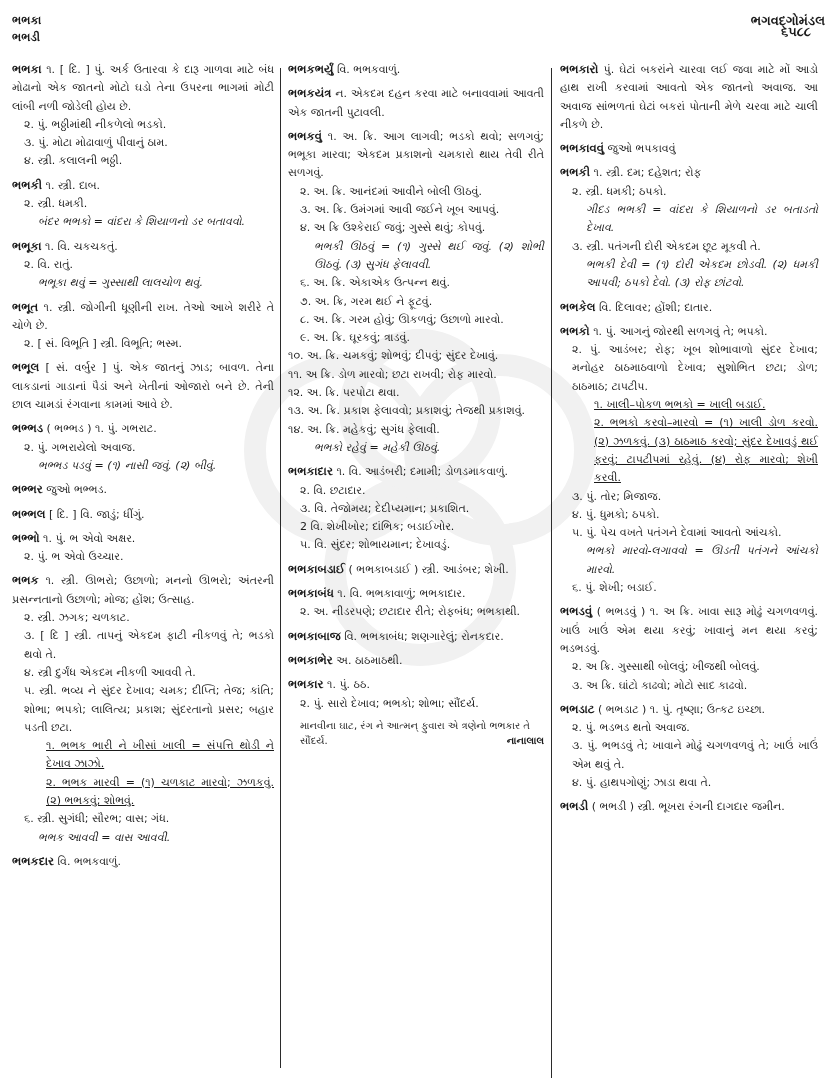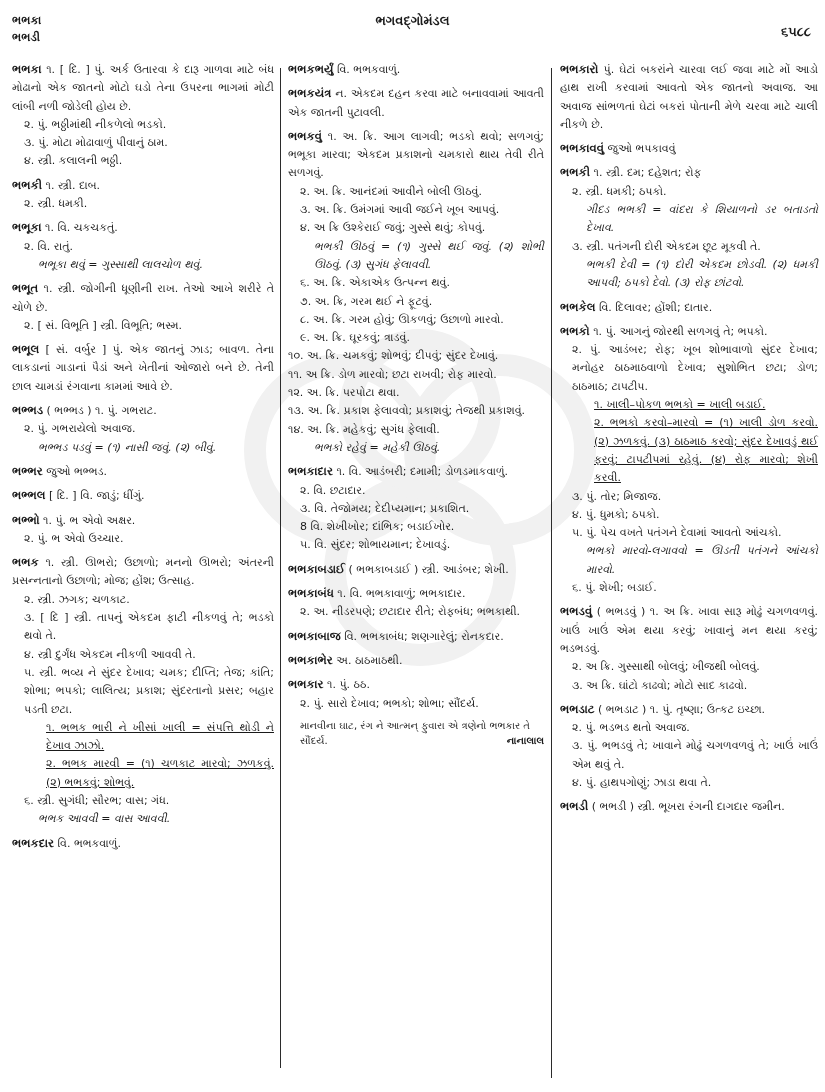--- a/index.html
+++ b/index.html
@@ -13,21 +13,21 @@
     position: absolute; left: 230px; top: 300px; width: 380px; height: 380px;
     pointer-events: none; z-index: 0;
   }
   .header {
     position: absolute; left: 0; top: 0; width: 825px; height: 52px; z-index: 1;
   }
   .guide-words {
     position: absolute; left: 12px; top: 12px; font-size: 11.5px; line-height: 17px; font-weight: bold;
   }
   .running-title {
-    position: absolute; left: 0; width: 825px; top: 13px; text-align: center;
+    position: absolute; left: 0; width: 825px; top: 13px; text-align: right;
     font-size: 13px; font-weight: bold;
   }
   .page-number {
     position: absolute; right: 14px; top: 24px; font-size: 13px; font-weight: bold;
   }
   .columns {
     position: absolute; left: 0; top: 60px; width: 825px; height: 1030px; z-index: 1;
   }
   .col {
     position: absolute; top: 0; height: 1010px;
@@ -74,20 +74,21 @@
   <div class="col col-1">
       <div class="entry">
         <span class="line"><span class="hw">ભભકા</span> <span>૧. [ દિ. ] પું. અર્ક ઉતારવા કે દારૂ ગાળવા માટે બંધ મોઢાનો એક જાતનો મોટો ઘડો તેના ઉપરના ભાગમાં મોટી લાંબી નળી જોડેલી હોય છે.</span></span>
         <span class="line indent"><span>૨. પું. ભઠ્ઠીમાંથી નીકળેલો ભડકો.</span></span>
         <span class="line indent"><span>૩. પું. મોટા મોઢાવાળું પીવાનું ઠામ.</span></span>
         <span class="line indent"><span>૪. સ્ત્રી. કલાલની ભઠ્ઠી.</span></span>
       </div>
       <div class="entry">
         <span class="line"><span class="hw">ભભકી</span> <span>૧. સ્ત્રી. દાબ.</span></span>
         <span class="line indent"><span>૨. સ્ત્રી. ધમકી.</span></span>
+        <span class="line indent2"><span>બંદર ભભકો = વાંદરા કે શિયાળનો ડર બતાવવો.</span></span>
       </div>
       <div class="entry">
         <span class="line"><span class="hw">ભભૂકા</span> <span>૧. વિ. ચકચકતું.</span></span>
         <span class="line indent"><span>૨. વિ. રાતું.</span></span>
         <span class="line indent2"><span>ભભૂકા થવું = ગુસ્સાથી લાલચોળ થવું.</span></span>
       </div>
       <div class="entry">
         <span class="line"><span class="hw">ભભૂત</span> <span>૧. સ્ત્રી. જોગીની ધૂણીની રાખ. તેઓ આખે શરીરે તે ચોળે છે.</span></span>
         <span class="line indent"><span>૨. [ સં. વિભૂતિ ] સ્ત્રી. વિભૂતિ; ભસ્મ.</span></span>
       </div>
@@ -146,21 +147,21 @@
         <span class="line"><span>૧૧. અ ક્રિ. ડોળ મારવો; છટા રાખવી; રોફ મારવો.</span></span>
         <span class="line"><span>૧૨. અ. ક્રિ. પરપોટા થવા.</span></span>
         <span class="line"><span>૧૩. અ. ક્રિ. પ્રકાશ ફેલાવવો; પ્રકાશવું; તેજથી પ્રકાશવું.</span></span>
         <span class="line"><span>૧૪. અ. ક્રિ. મહેકવું; સુગંધ ફેલાવી.</span></span>
         <span class="line indent2"><span>ભભકો રહેવું = મહેકી ઊઠવું.</span></span>
       </div>
       <div class="entry">
         <span class="line"><span class="hw">ભભકાદાર</span> <span>૧. વિ. આડંબરી; દમામી; ડોળડમાકવાળું.</span></span>
         <span class="line indent"><span>૨. વિ. છટાદાર.</span></span>
         <span class="line indent"><span>૩. વિ. તેજોમય; દેદીપ્યમાન; પ્રકાશિત.</span></span>
-        <span class="line indent"><span>8 વિ. શેખીખોર; દાંભિક; બડાઈખોર.</span></span>
+        <span class="line indent"><span>2 વિ. શેખીખોર; દાંભિક; બડાઈખોર.</span></span>
         <span class="line indent"><span>૫. વિ. સુંદર; શોભાયમાન; દેખાવડું.</span></span>
       </div>
       <div class="entry">
         <span class="line"><span class="hw">ભભકાબડાઈ</span> <span>( ભભકાબડાઈ ) સ્ત્રી. આડંબર; શેખી.</span></span>
       </div>
       <div class="entry">
         <span class="line"><span class="hw">ભભકાબંધ</span> <span>૧. વિ. ભભકાવાળું; ભભકાદાર.</span></span>
         <span class="line indent"><span>૨. અ. નીડરપણે; છટાદાર રીતે; રોફબંધ; ભભકાથી.</span></span>
       </div>
       <div class="entry">

